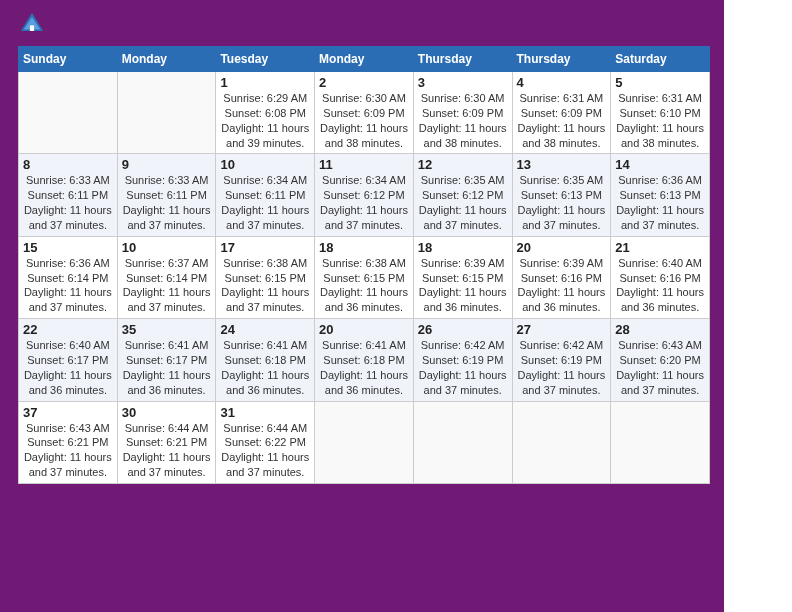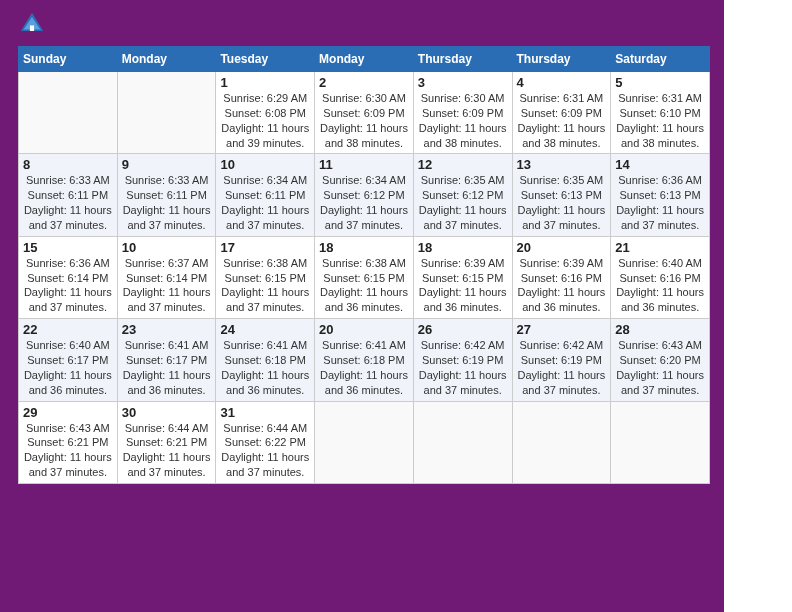--- a/index.html
+++ b/index.html
@@ -223,21 +223,21 @@
             <span class="day-num">21</span>
             <div class="day-info">Sunrise: 6:40 AM<br>Sunset: 6:16 PM<br>Daylight: 11 hours and 36 minutes.</div>
           </td>
         </tr>
         <tr>
           <td>
             <span class="day-num">22</span>
             <div class="day-info">Sunrise: 6:40 AM<br>Sunset: 6:17 PM<br>Daylight: 11 hours and 36 minutes.</div>
           </td>
           <td>
-            <span class="day-num">23</span>
+            <span class="day-num">35</span>
             <div class="day-info">Sunrise: 6:41 AM<br>Sunset: 6:17 PM<br>Daylight: 11 hours and 36 minutes.</div>
           </td>
           <td>
             <span class="day-num">24</span>
             <div class="day-info">Sunrise: 6:41 AM<br>Sunset: 6:18 PM<br>Daylight: 11 hours and 36 minutes.</div>
           </td>
           <td>
             <span class="day-num">20</span>
             <div class="day-info">Sunrise: 6:41 AM<br>Sunset: 6:18 PM<br>Daylight: 11 hours and 36 minutes.</div>
           </td>
@@ -249,21 +249,21 @@
             <span class="day-num">27</span>
             <div class="day-info">Sunrise: 6:42 AM<br>Sunset: 6:19 PM<br>Daylight: 11 hours and 37 minutes.</div>
           </td>
           <td>
             <span class="day-num">28</span>
             <div class="day-info">Sunrise: 6:43 AM<br>Sunset: 6:20 PM<br>Daylight: 11 hours and 37 minutes.</div>
           </td>
         </tr>
         <tr>
           <td>
-            <span class="day-num">29</span>
+            <span class="day-num">37</span>
             <div class="day-info">Sunrise: 6:43 AM<br>Sunset: 6:21 PM<br>Daylight: 11 hours and 37 minutes.</div>
           </td>
           <td>
             <span class="day-num">30</span>
             <div class="day-info">Sunrise: 6:44 AM<br>Sunset: 6:21 PM<br>Daylight: 11 hours and 37 minutes.</div>
           </td>
           <td>
             <span class="day-num">31</span>
             <div class="day-info">Sunrise: 6:44 AM<br>Sunset: 6:22 PM<br>Daylight: 11 hours and 37 minutes.</div>
           </td>

